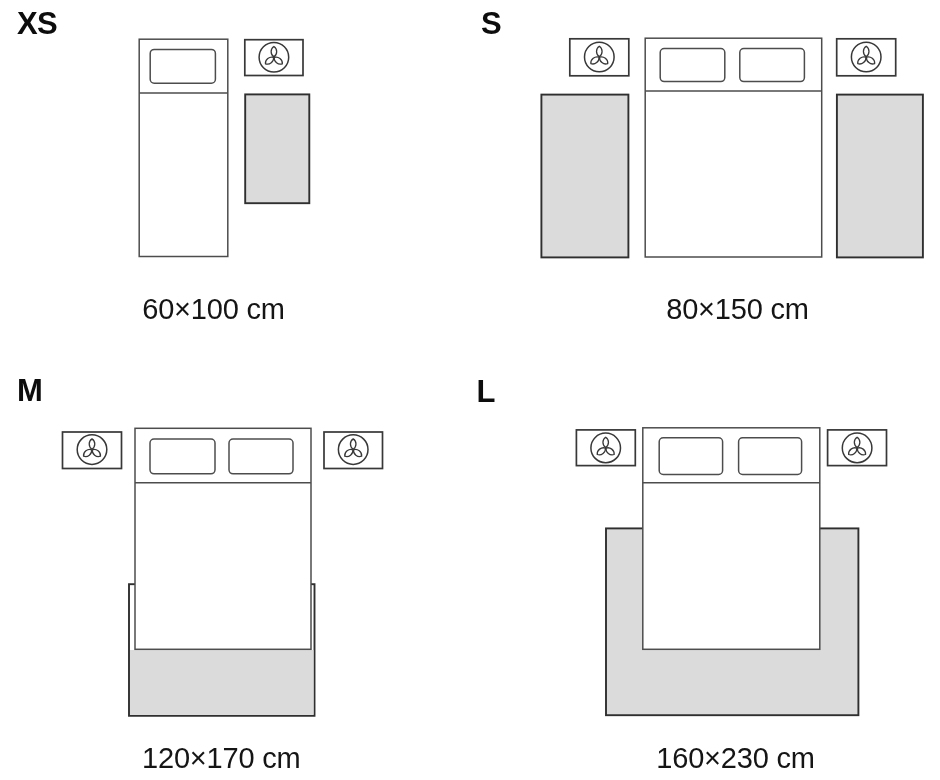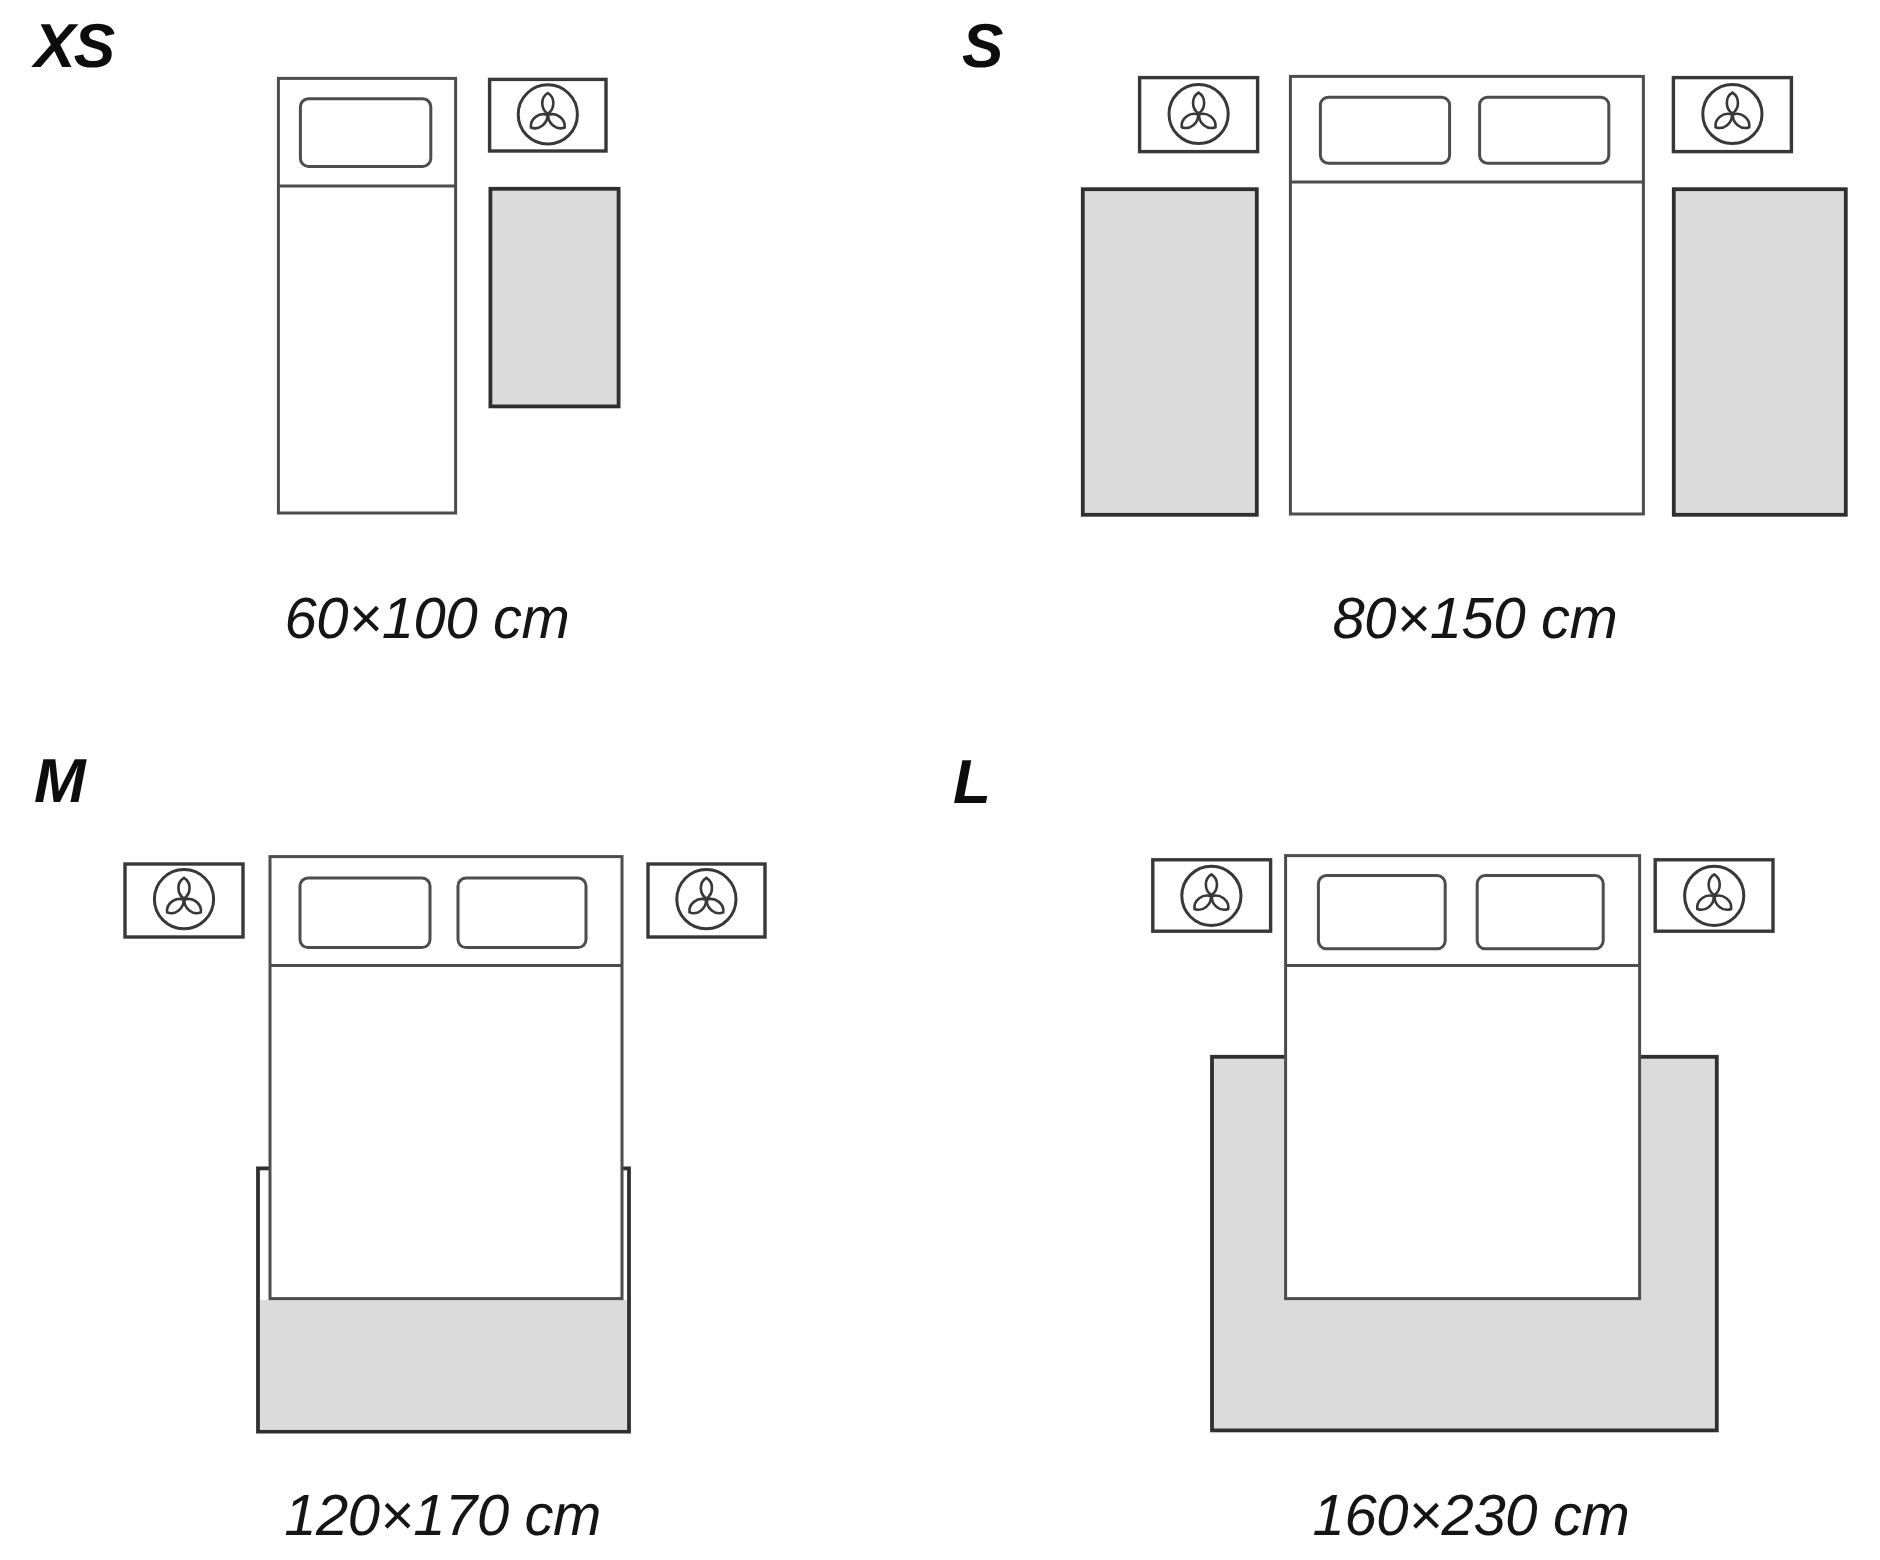--- a/index.html
+++ b/index.html
@@ -1,16 +1,16 @@
 <!DOCTYPE html>
 <html><head>
 <meta charset="utf-8">
 <style>
   html,body{margin:0;padding:0;background:#ffffff;}
-  #canvas{position:relative;width:940px;height:780px;background:#ffffff;overflow:hidden;font-style:italic;}
+  #canvas{position:relative;width:940px;height:780px;background:#ffffff;overflow:hidden;}
   svg{display:block;}
   text{font-family:"Liberation Sans", sans-serif;}
   .lbl{font-weight:bold;font-size:31px;fill:#0d0d0d;letter-spacing:-0.8px;}
   .cap{font-size:29px;fill:#151515;letter-spacing:-0.2px;}
 </style>
 </head>
 <body>
 
 <div id="canvas">
 <svg width="940" height="780" viewBox="0 0 940 780">

